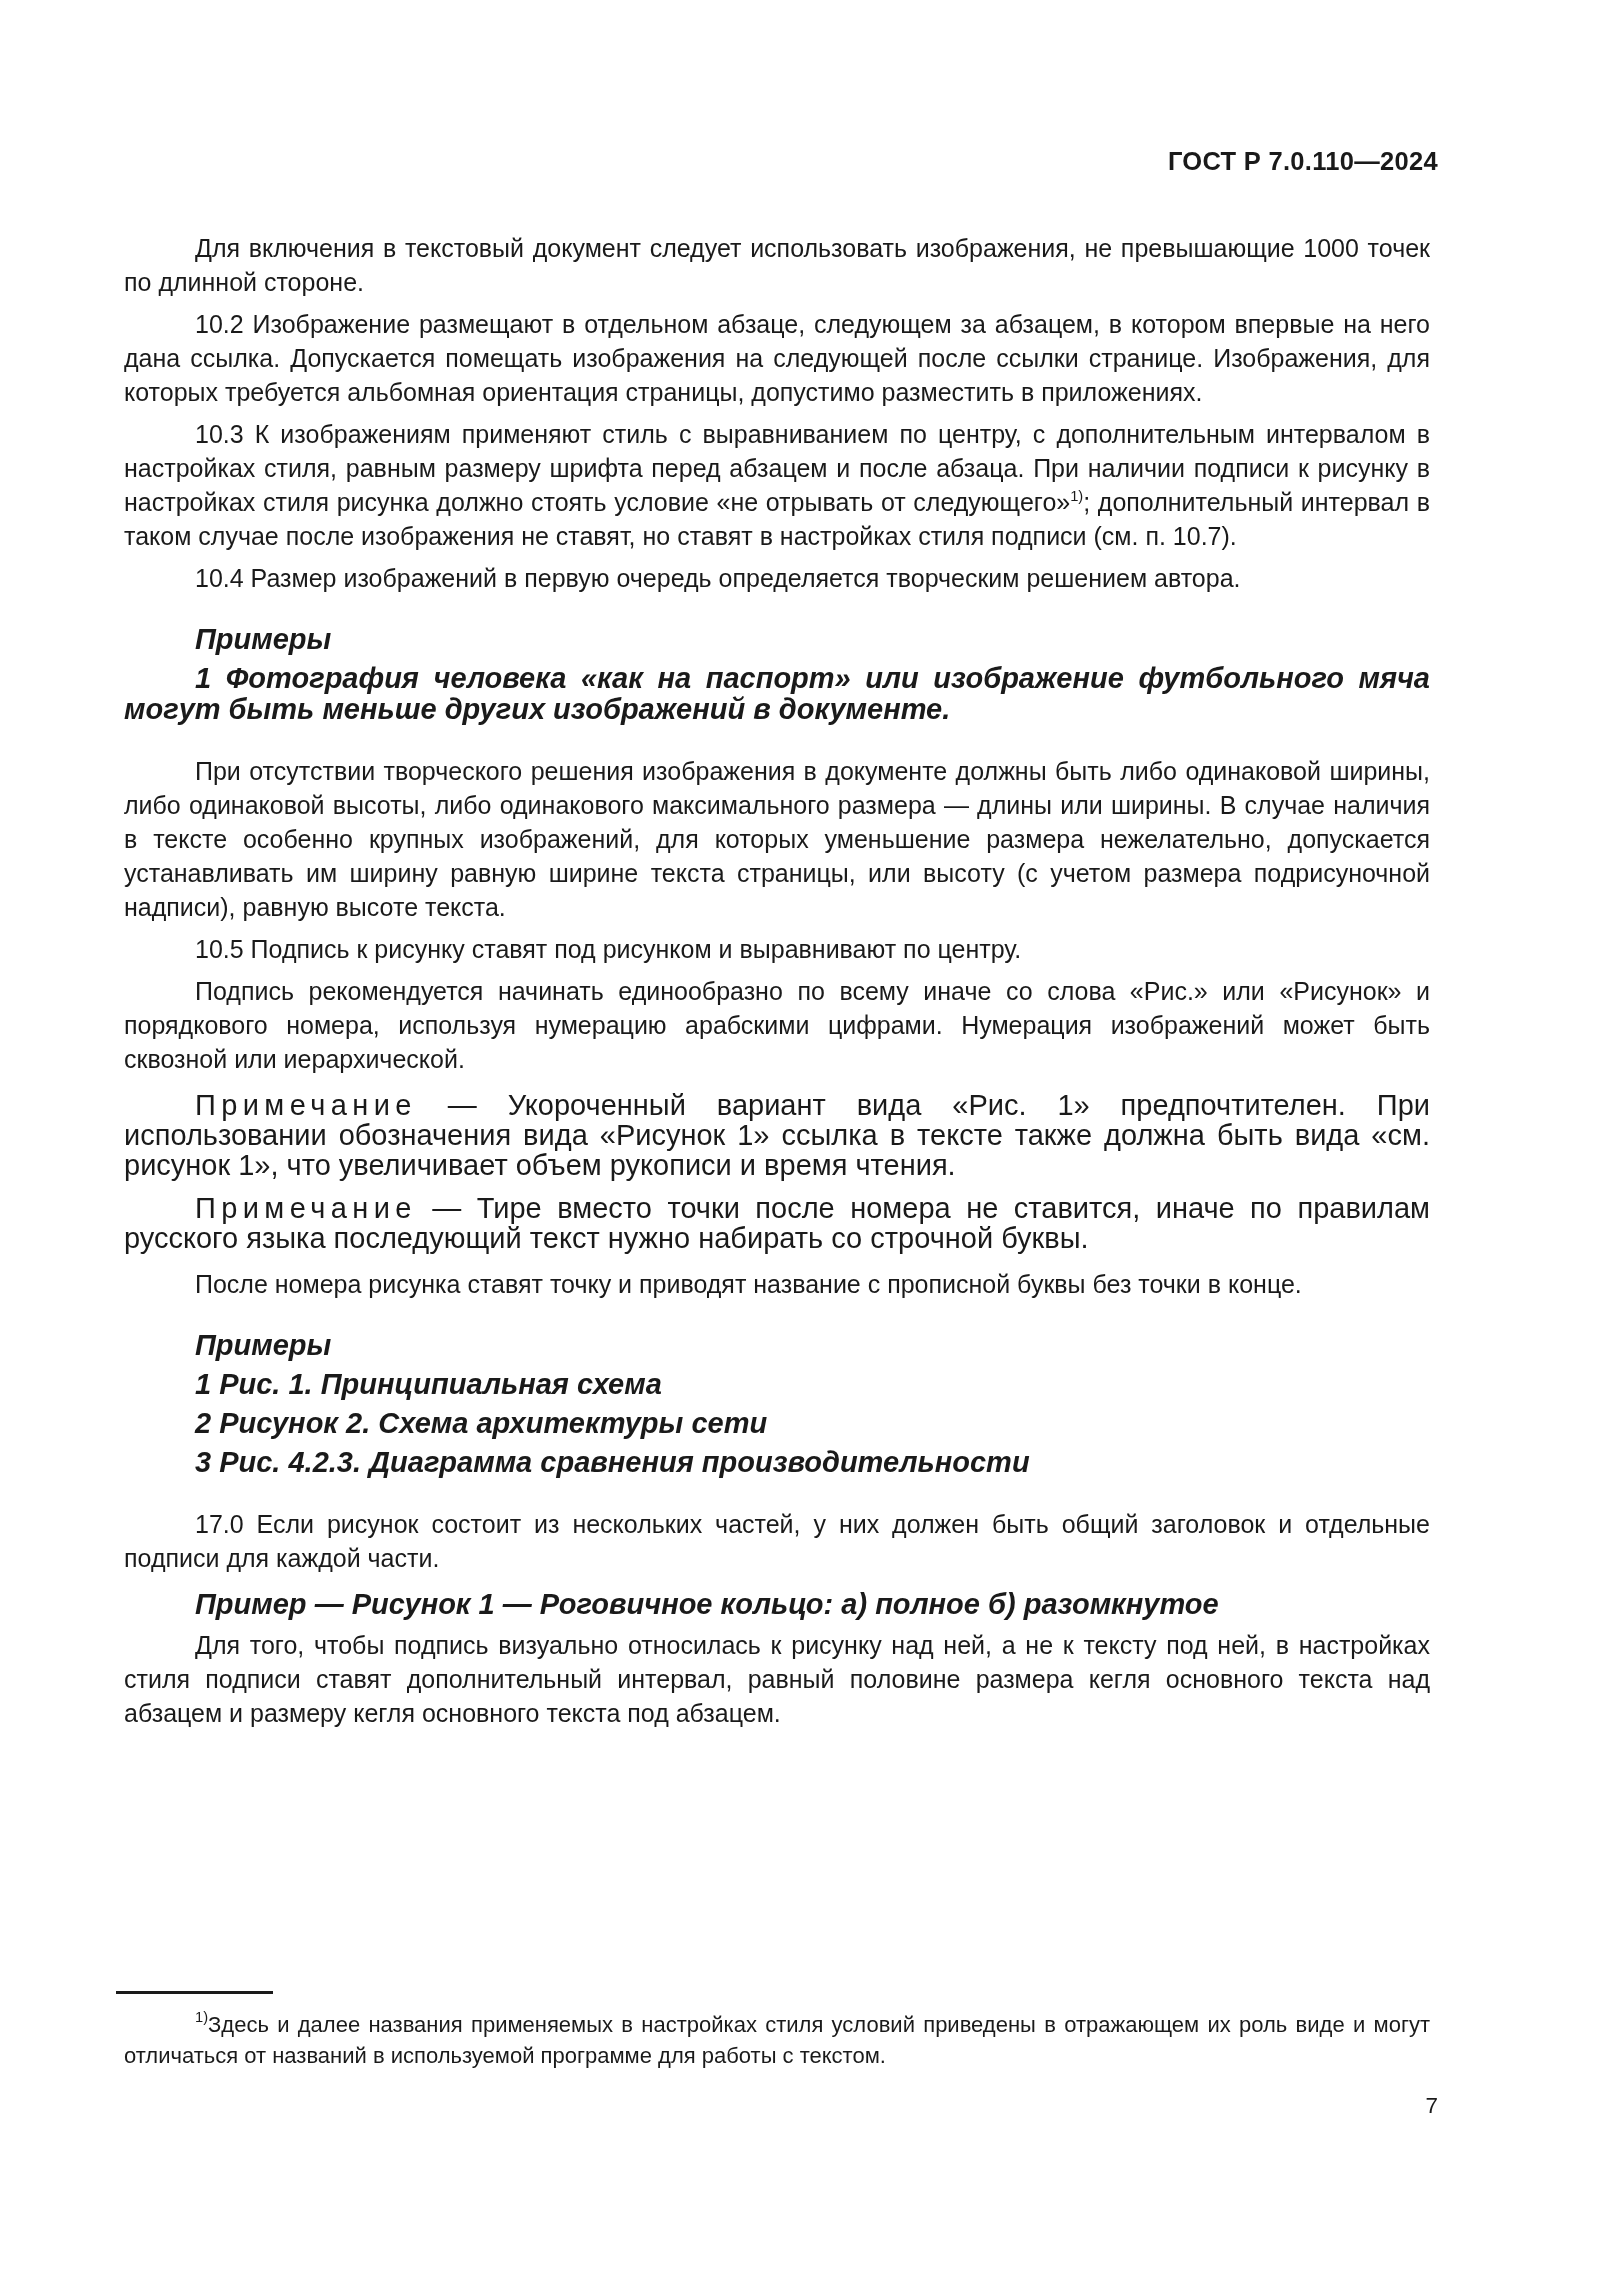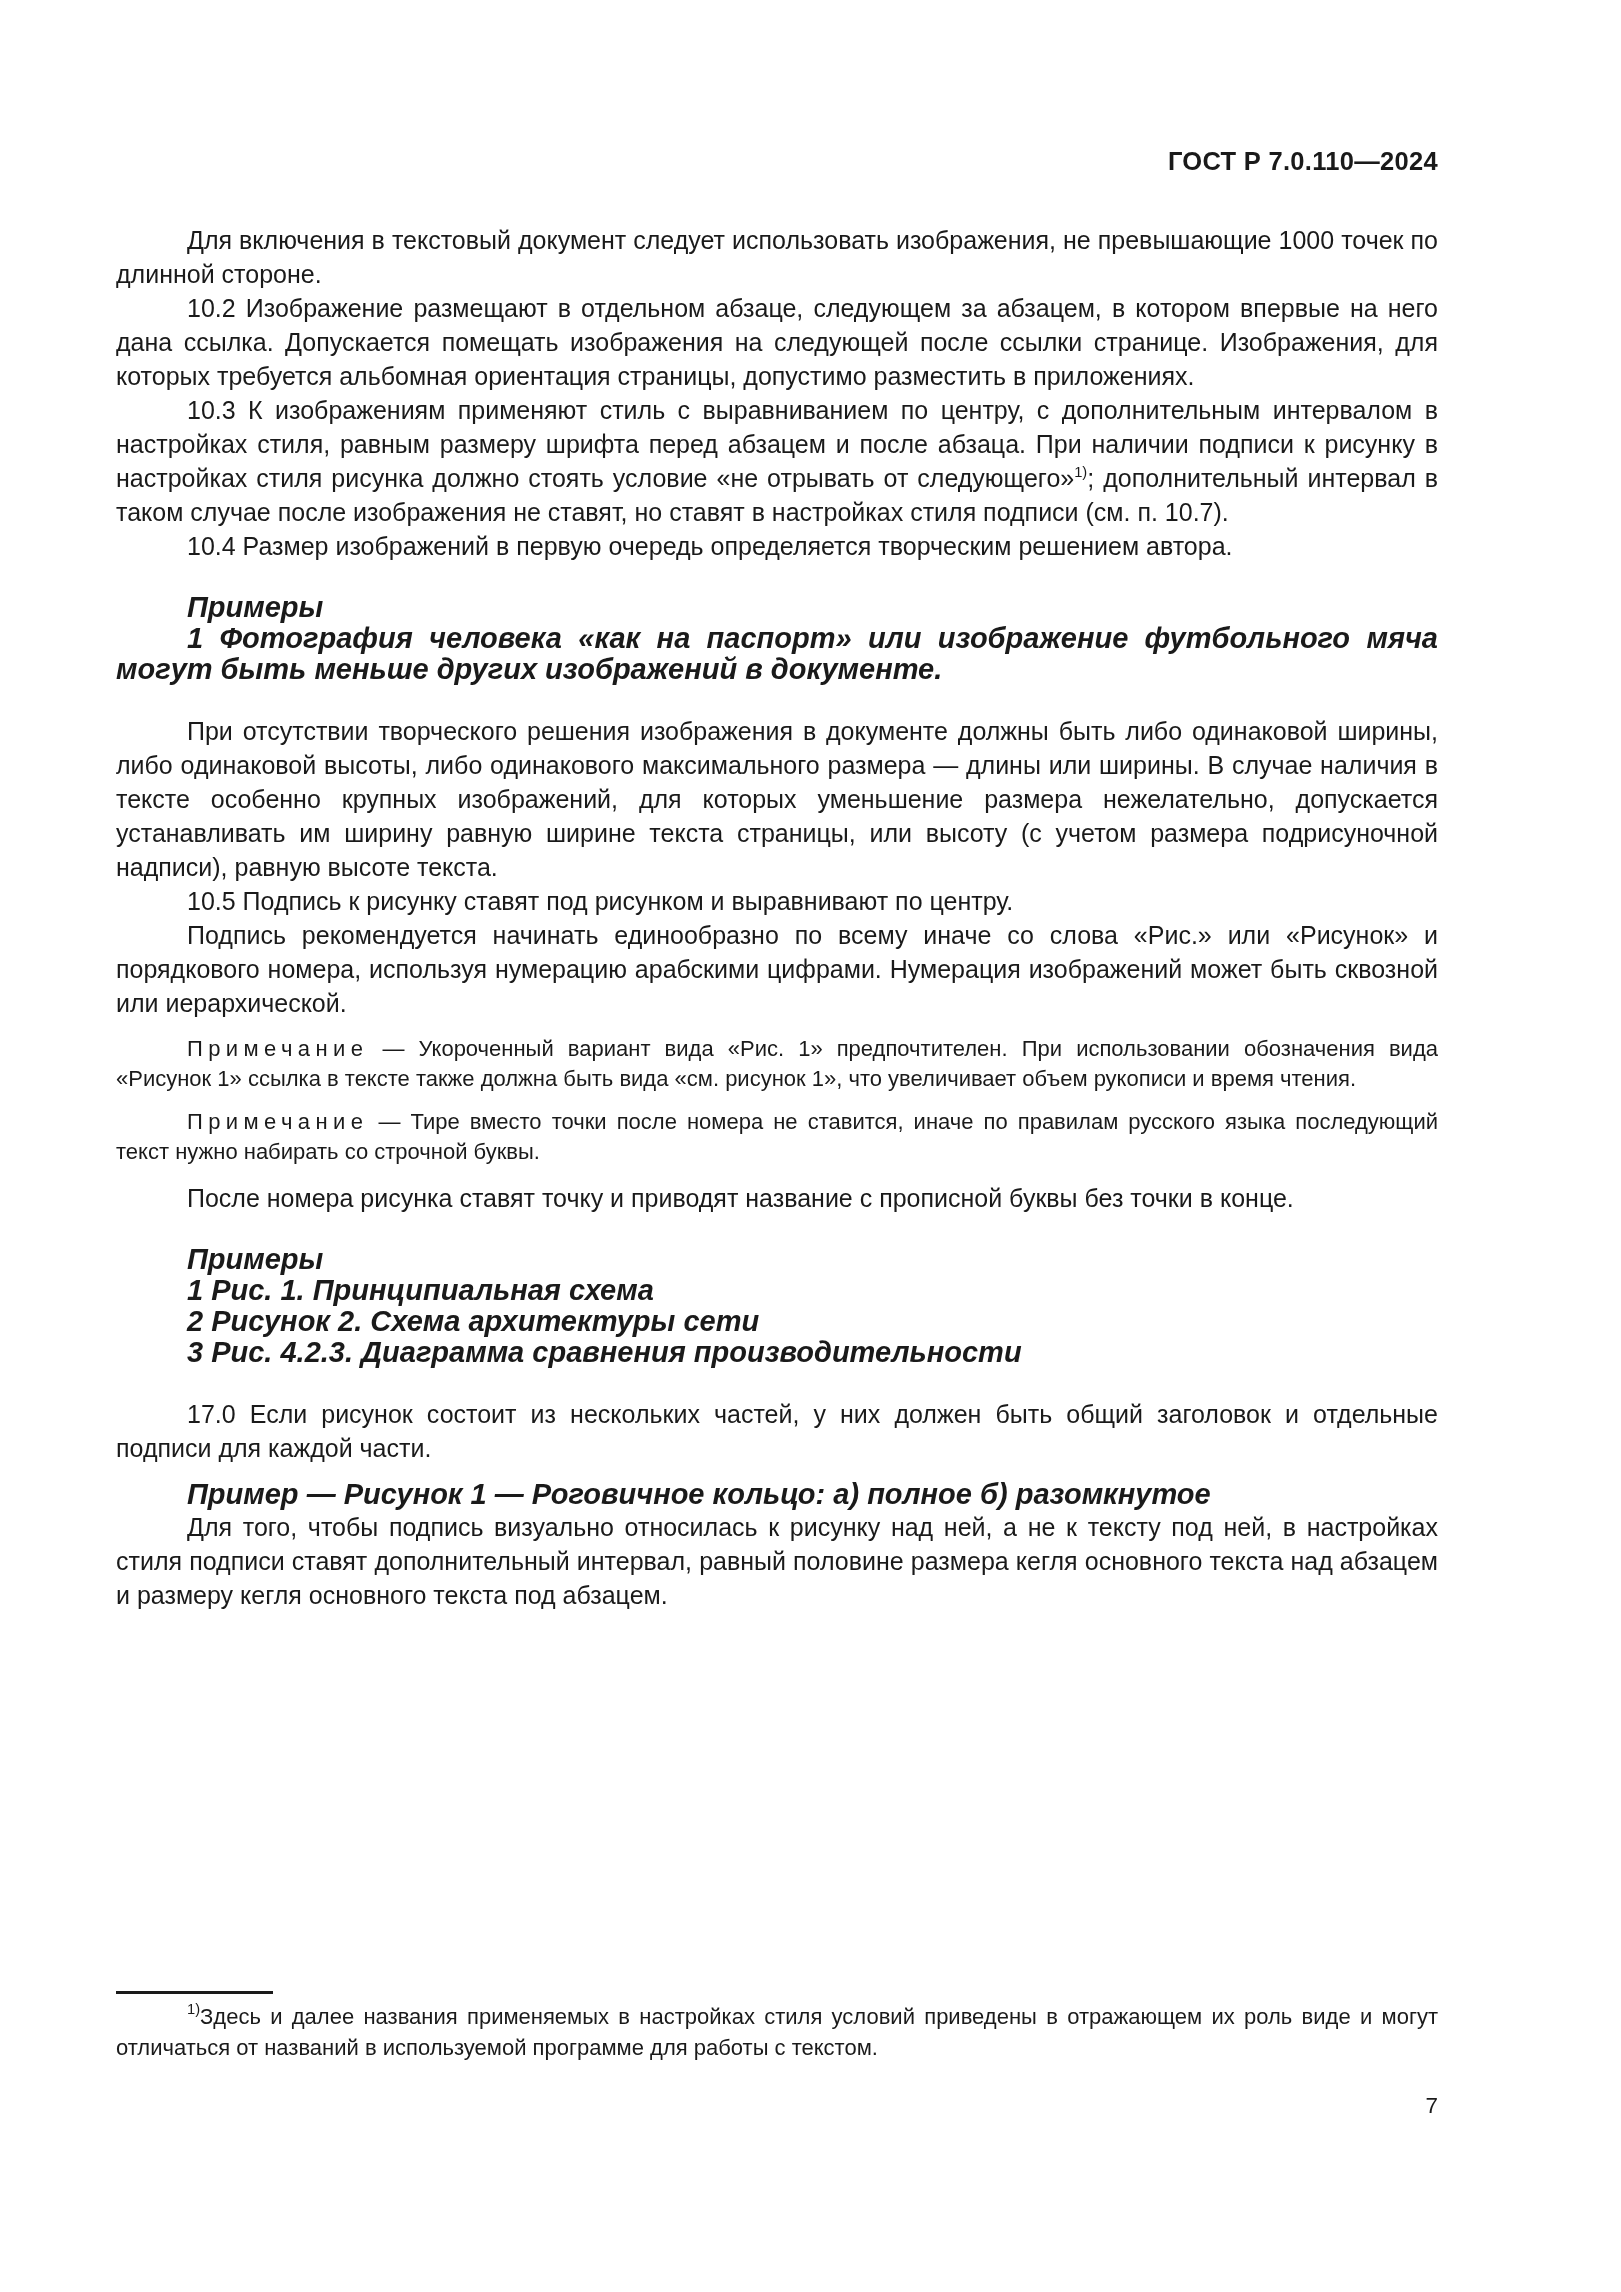--- a/index.html
+++ b/index.html
@@ -8,25 +8,25 @@
     font-family: "Liberation Sans", sans-serif; color: #1a1a1a;
   }
   .header {
     position: absolute; top: 147px; right: 183px;
     font-size: 25.5px; font-weight: bold; letter-spacing: 0.3px;
   }
   .content {
     position: absolute; left: 116px; top: 223px; width: 1322px;
     font-size: 25px; line-height: 34px; text-align: justify;
   }
-  .p { margin: 0; text-indent: 71px; }
+  .p { margin: 8px; text-indent: 71px; }
   .sp-top { margin-top: 13.7px; }
   .sp-top-l { margin-top: 29px; }
   .ex { font-style: italic; font-weight: bold; font-size: 29px; line-height: 31px; }
-  .note { font-size: 22px; line-height: 30px; }
+  .note { font-size: 29px; line-height: 30px; }
   .note .lbl { letter-spacing: 5.4px; }
   sup { font-size: 14.7px; line-height: 0; vertical-align: 9.8px; }
   .fn-rule {
     position: absolute; left: 116px; top: 1991px; width: 157px; height: 2.9px; background: #1a1a1a;
   }
   .footnote {
     position: absolute; left: 116px; top: 2001px; width: 1322px;
     font-size: 22px; line-height: 31px; text-align: justify;
   }
   .footnote .p { text-indent: 71px; }

